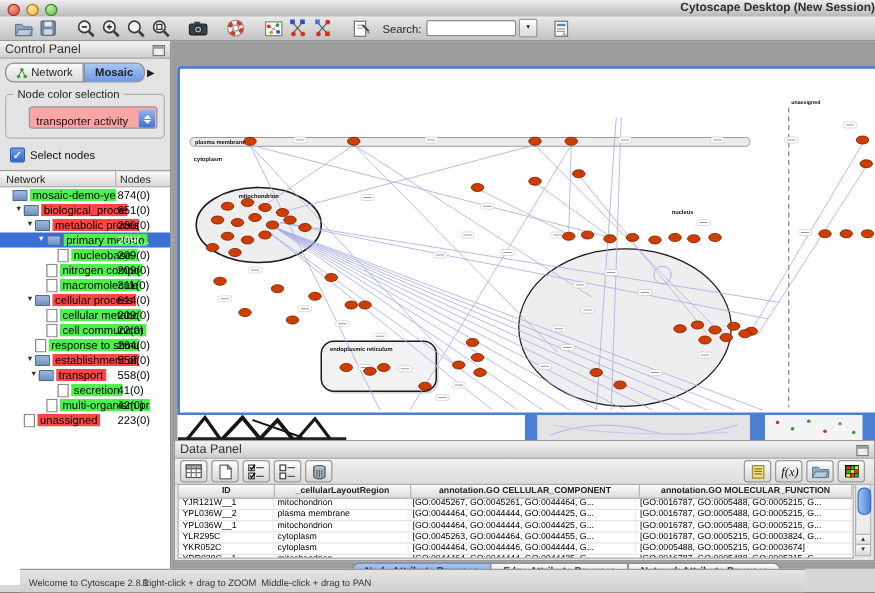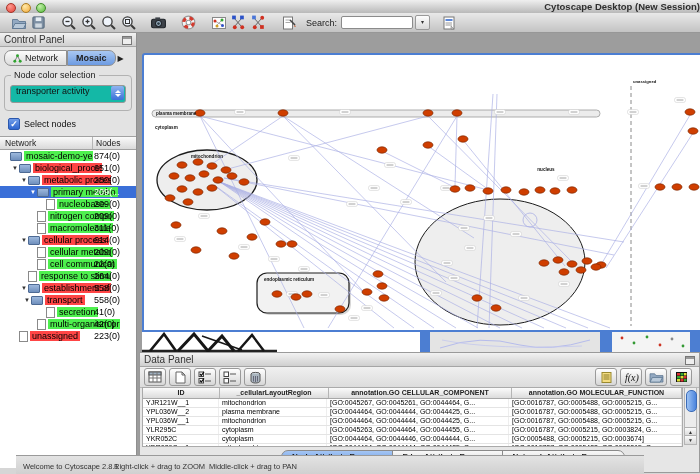--- a/index.html
+++ b/index.html
@@ -32,22 +32,22 @@
   .floatico{position:absolute;right:4px;top:3px;width:8px;height:7px;border:1px solid #777;background:#eee;}
   .floatico:before{content:"";display:block;height:2px;background:#999;}
   #cptabs{display:flex;align-items:center;height:18px;padding:2px 2px 0 4px;}
   .cptab{height:14px;line-height:14px;font-size:9px;color:#222;padding:0 8px;border:1px solid #8f8f8f;
     background:linear-gradient(#fbfbfb,#dcdcdc);display:flex;align-items:center;gap:3px;}
   .cptab.first{border-radius:7px 0 0 7px;}
   .cptab.sel{background:linear-gradient(#a9c8f2,#6d9be2);font-weight:bold;border-radius:0 7px 7px 0;}
   .cpmore{margin-left:2px;font-size:8px;color:#222;}
   #groupbox{margin:8px 4px 4px 4px;border:1px solid #b2b2b2;border-radius:4px;position:relative;height:34px;}
   #grouplbl{position:absolute;top:-6px;left:6px;background:#e3e3e3;font-size:9px;color:#222;padding:0 3px;}
-  #combo{position:absolute;left:5px;right:5px;top:9px;height:16px;background:#14b8a6;border:1px solid #979797;
-    border-radius:3px;display:flex;align-items:flex-start;}
+  #combo{position:absolute;left:18px;right:5px;top:9px;height:16px;background:#fca5a5;border:1px solid #979797;
+    border-radius:3px;display:flex;align-items:flex-end;}
   #combo .cval{flex:1;font-size:9px;color:#111;padding-left:5px;white-space:nowrap;overflow:hidden;}
   #combo .cbtn{width:13px;height:14px;margin:0 1px;border-radius:2px;background:linear-gradient(#8fb4f0,#3c71d8);
     display:flex;flex-direction:column;align-items:center;justify-content:center;gap:1px;}
   #combo .cbtn i{display:block;width:0;height:0;border-left:3px solid transparent;border-right:3px solid transparent;}
   #combo .cbtn i.up{border-bottom:3px solid #fff;}
   #combo .cbtn i.dn{border-top:3px solid #fff;}
   #selrow{display:flex;align-items:center;gap:4px;margin:7px 0 6px 8px;}
   #chk{width:10px;height:10px;border-radius:2px;background:linear-gradient(#6f9ce8,#2e66cf);border:1px solid #2a57ad;
     color:#fff;font-size:9px;line-height:10px;text-align:center;font-weight:bold;}
   #selrow label{font-size:9px;color:#111;}
@@ -74,21 +74,21 @@
   #netwin{position:absolute;left:5px;top:20px;width:561px;height:279px;border:2px solid #4c7ed2;
     background:#fff;box-sizing:border-box;border-radius:3px 3px 0 0;}
   #netwin .wtitle{height:15px;background:linear-gradient(#e5e5e5,#b7b7b7);border-bottom:1px solid #8d8d8d;position:relative;}
   #netwin .wtitle .lights{top:4px;}
   #netwin .wtitle .light{width:7px;height:7px;}
   #netwin .wtitle .ttl{text-align:center;font-size:9px;font-weight:bold;color:#222;line-height:15px;}
   #graph{position:absolute;left:0;top:15px;}
   
   #strip{position:absolute;left:5px;top:299px;width:558px;height:20px;background:#fff;overflow:hidden;}
   
-  #dpanel{position:absolute;left:2px;top:319px;width:561px;height:121px;background:#e6e6e6;border:1px solid #9a9a9a;box-sizing:border-box;}
+  #dpanel{position:absolute;left:2px;top:319px;width:561px;height:97px;background:#e6e6e6;border:1px solid #9a9a9a;box-sizing:border-box;}
   #dtoolbar{height:20px;background:linear-gradient(#f0f0f0,#dcdcdc);border-bottom:1px solid #b9b9b9;
     display:flex;align-items:center;padding:0 4px;}
   .dbtn{width:20px;height:16px;border:1px solid #9a9a9a;border-radius:3px;background:linear-gradient(#fefefe,#d6d6d6);
     display:flex;align-items:center;justify-content:center;margin-right:3px;}
   .dspacer{flex:1;}
   #dtable{position:absolute;left:2px;top:34px;right:16px;height:58px;background:#fff;border:1px solid #aaa;overflow:hidden;}
   #dhead{display:flex;height:10px;background:linear-gradient(#fbfbfb,#dcdcdc);border-bottom:1px solid #a8a8a8;}
   #dhead div{font-size:7px;font-weight:bold;color:#222;text-align:center;line-height:10px;
     border-right:1px solid #b5b5b5;overflow:hidden;white-space:nowrap;}
   .drow{display:flex;height:8px;border-bottom:1px solid #e4e4e4;}

